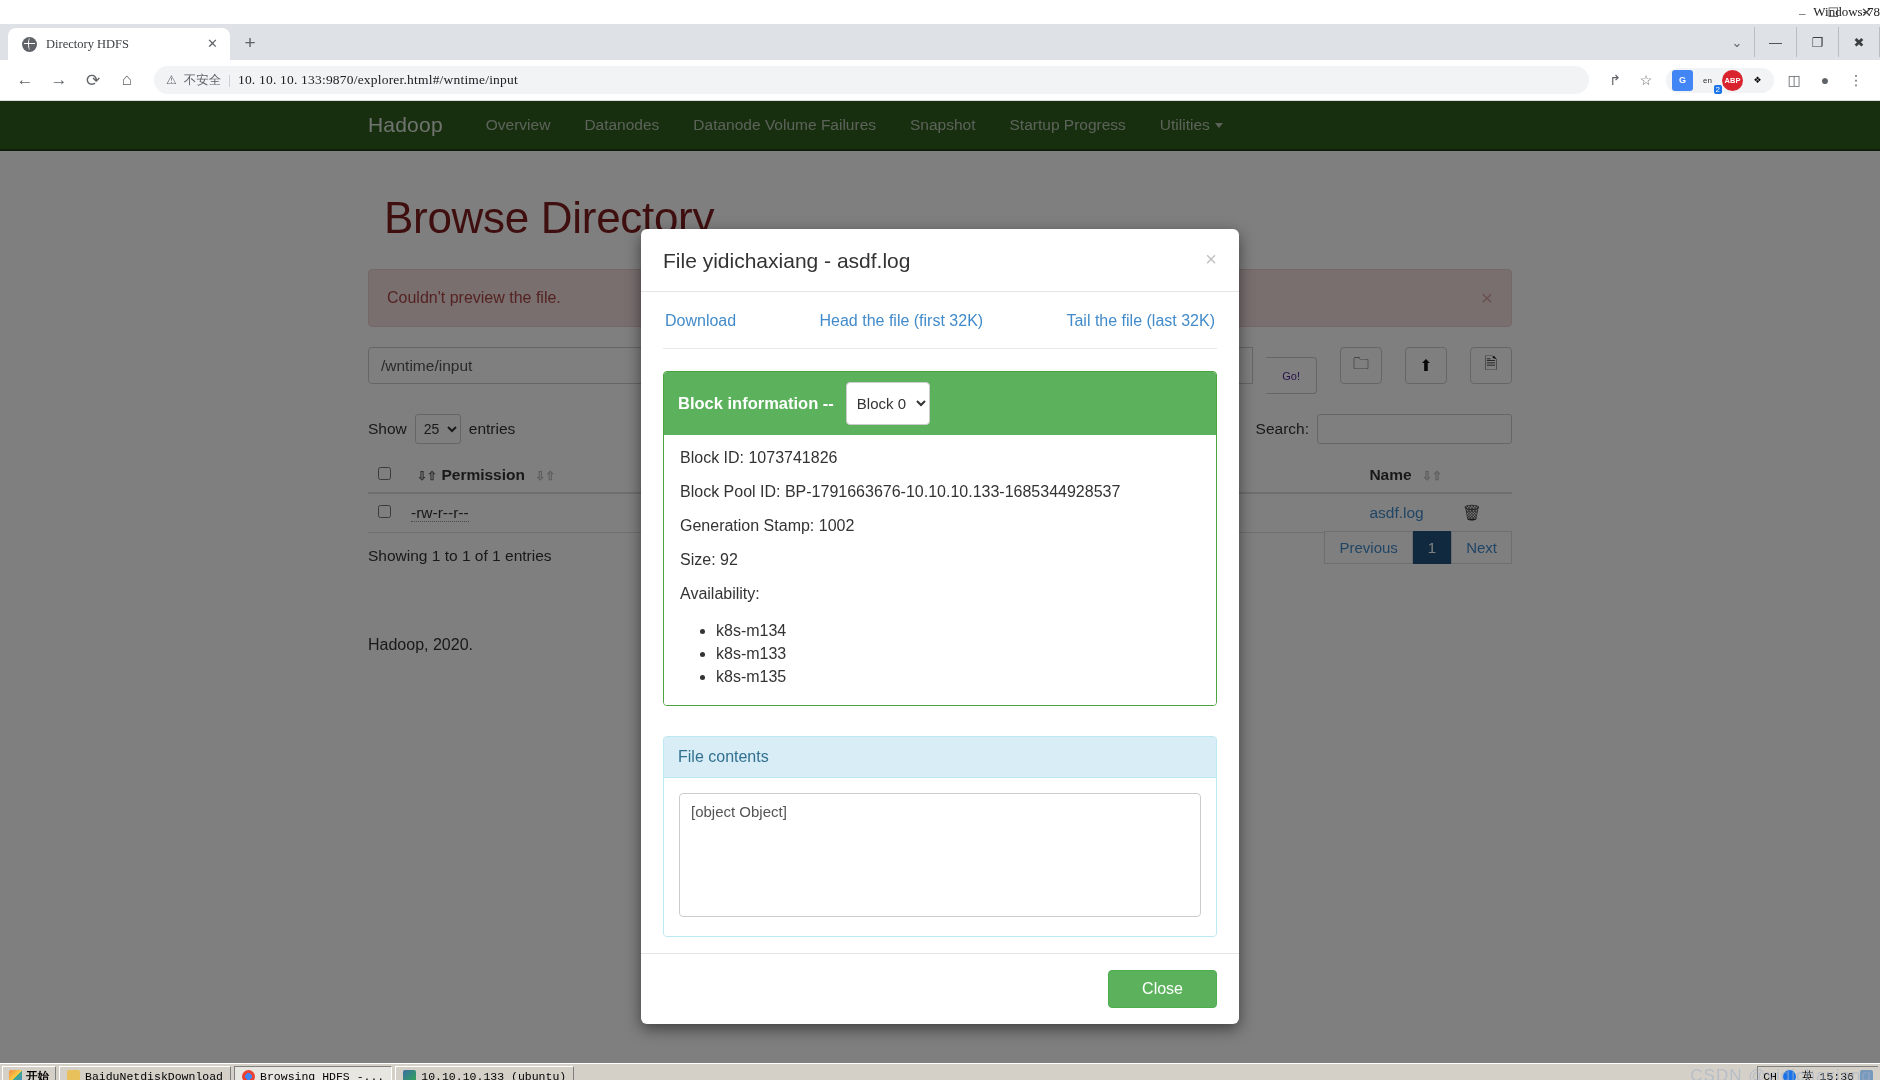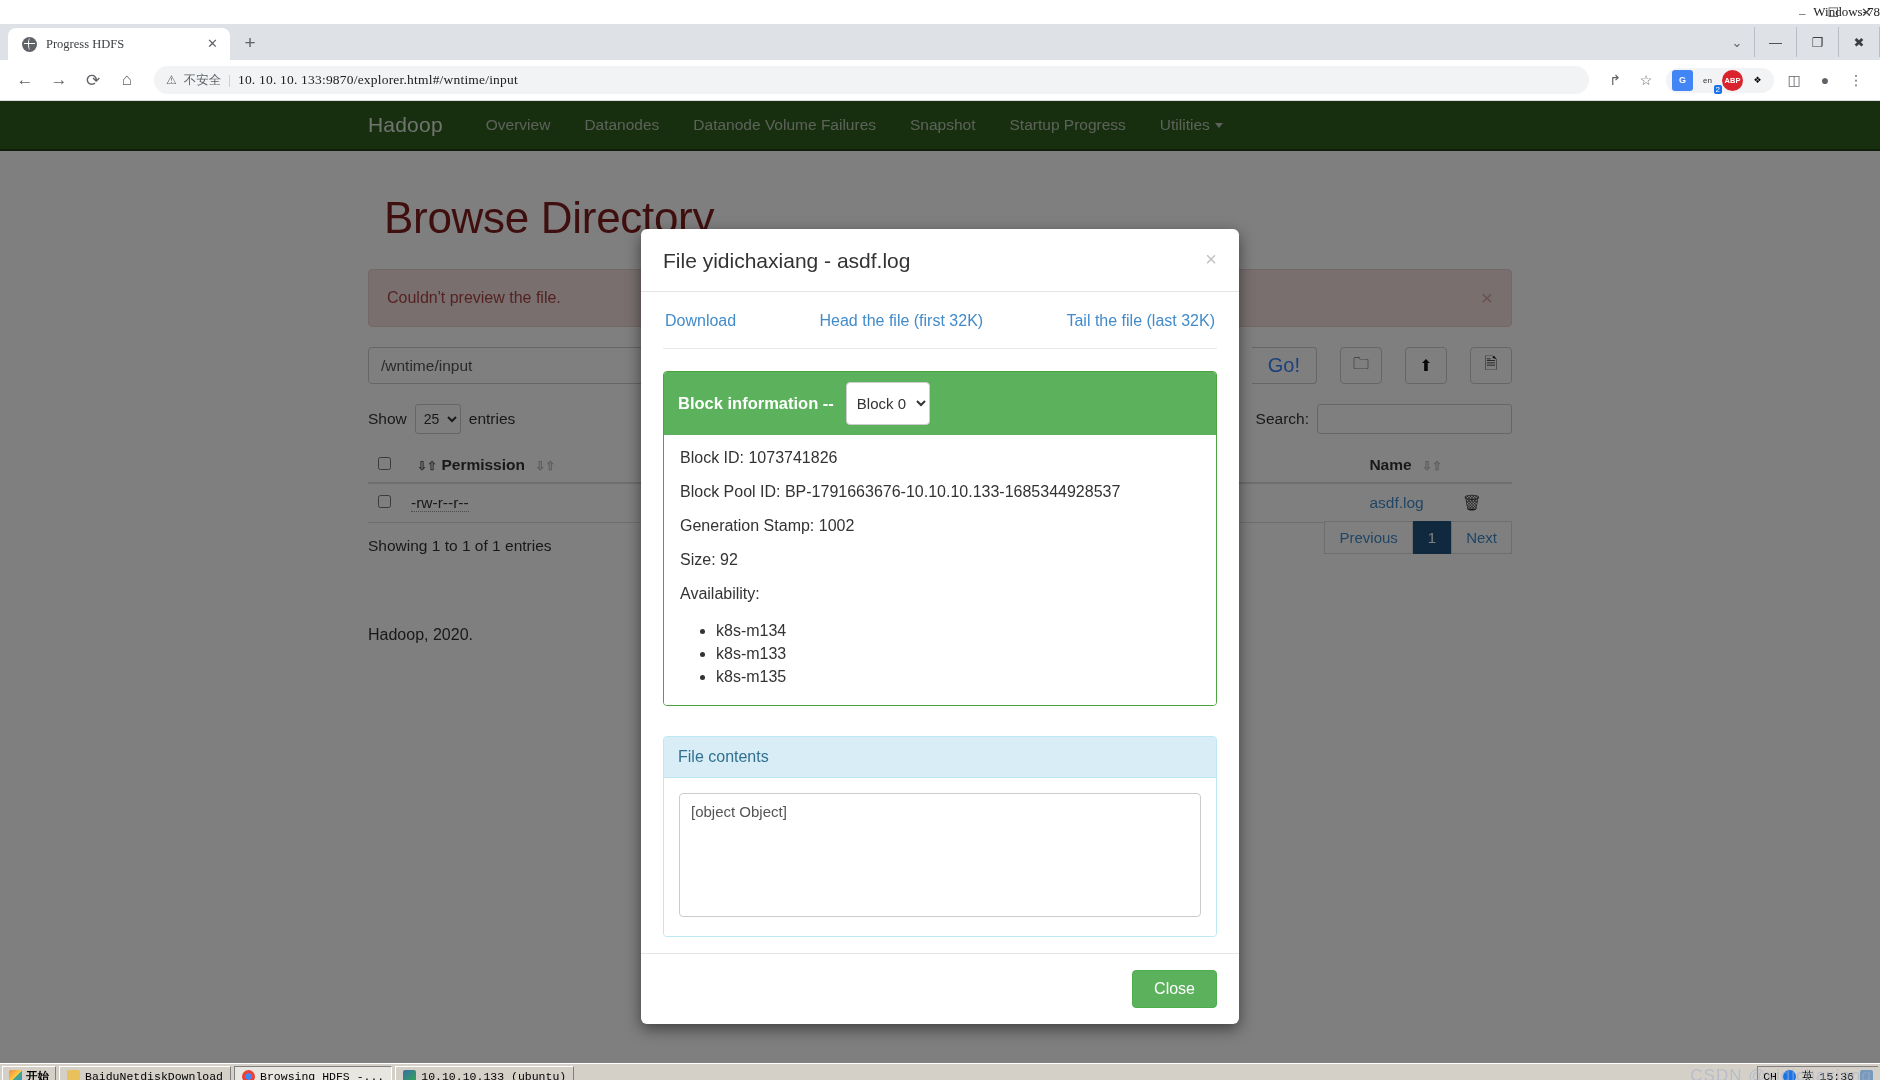--- a/index.html
+++ b/index.html
@@ -135,21 +135,21 @@
   #alert-close { font-size: 21px; color: #a94442; opacity: .4; }
 
   #path-row { display: flex; align-items: stretch; gap: 13px; margin-bottom: 20px; }
   #path-input {
     flex: 1; height: 37px; border: 1px solid #ccc; border-radius: 4px 0 0 4px;
     padding: 0 12px; font-size: 15.5px; color: #555; background: #fff;
     font-family: "Liberation Sans", sans-serif;
   }
   #go-btn {
     height: 37px; border: 1px solid #ccc; border-left: none; border-radius: 0 4px 4px 0;
-    background: #fff; padding: 0 16px; font-size: 20px; color: #3b82f6;
+    background: #fff; padding: 0 16px; font-size: 11px; color: #4c1d95; margin-top: 10px;
   }
   .icon-btn {
     width: 42px; height: 37px; border: 1px solid #ccc; border-radius: 4px;
     background: #fff; display: flex; align-items: center; justify-content: center;
     margin-left: 10px; font-size: 16px; color: #111;
   }
 
   #controls-row { display: flex; align-items: center; justify-content: space-between; margin-bottom: 14px; }
   #show-entries { font-size: 15.5px; color: #333; display: flex; align-items: center; gap: 8px; }
   #entries-select {
@@ -223,21 +223,21 @@
   #file-contents-area {
     width: 100%; height: 124px; border: 1px solid #ccc; border-radius: 4px;
     padding: 9px 11px; font-size: 15px; color: #555; resize: none;
     font-family: "Liberation Sans", sans-serif; background: #fff;
   }
   #modal-footer {
     padding: 16px 22px; border-top: 1px solid #e5e5e5; display: flex; justify-content: flex-end;
   }
   #close-btn {
     background: #5cb25c; border: 1px solid #4cae4c; color: #fff;
-    padding: 9px 21px; border-radius: 4px; font-size: 16px;
+    padding: 9px 33px; border-radius: 4px; font-size: 16px;
     font-family: "Liberation Sans", sans-serif;
   }
 
   
   #taskbar {
     height: 25px; background: #d4d0c8; border-top: 1px solid #fff;
     display: flex; align-items: center; gap: 3px; padding: 0 2px;
     font-family: "Liberation Mono", monospace; font-size: 11.5px; color: #000;
   }
   .tb-item {
@@ -268,21 +268,21 @@
   <div id="os-window-controls">
     <span>–</span>
     <span>☐</span>
     <span>✕</span>
   </div>
 </div>
 
 <div id="tabstrip">
   <div class="tab">
     <span class="tab-favicon"></span>
-    <span class="tab-title">Progress HDFS</span>
+    <span class="tab-title">Directory HDFS</span>
     <span class="tab-close">✕</span>
   </div>
   <div class="newtab">+</div>
   <div id="tabstrip-right">
     <div id="tab-list-chevron">⌄</div>
     <div class="winbtn">—</div>
     <div class="winbtn">❐</div>
     <div class="winbtn">✖</div>
   </div>
 </div>

